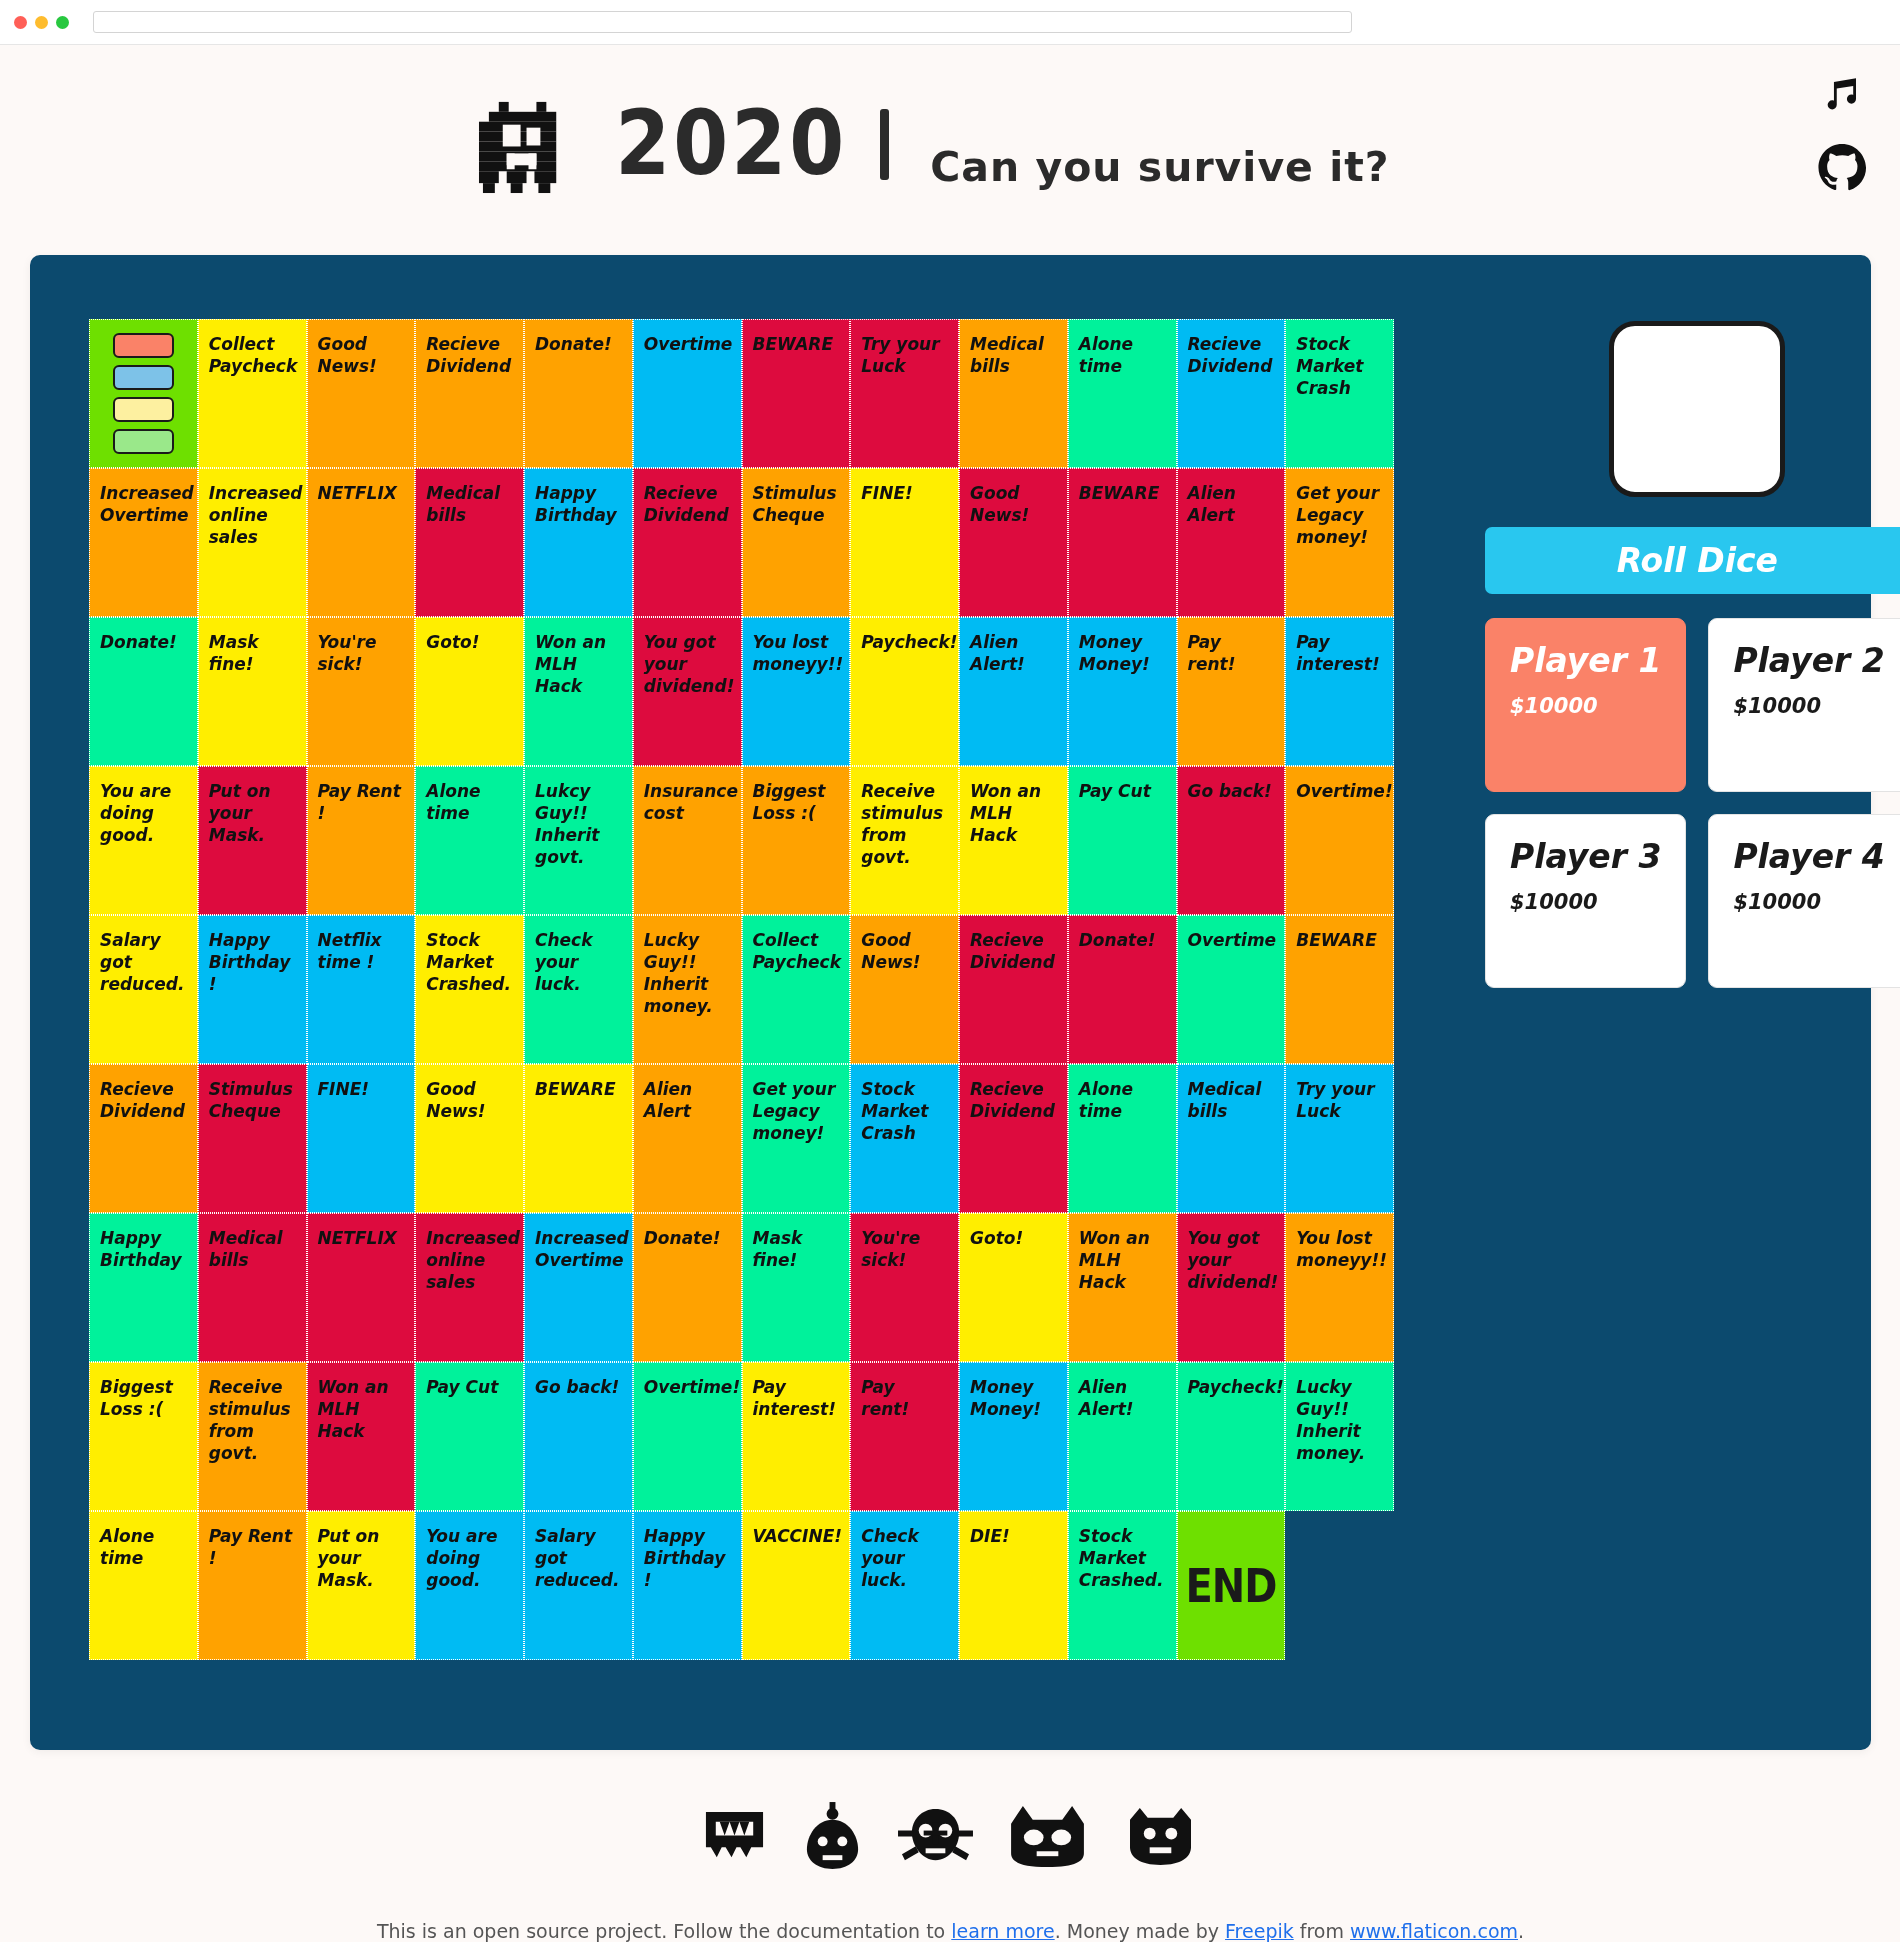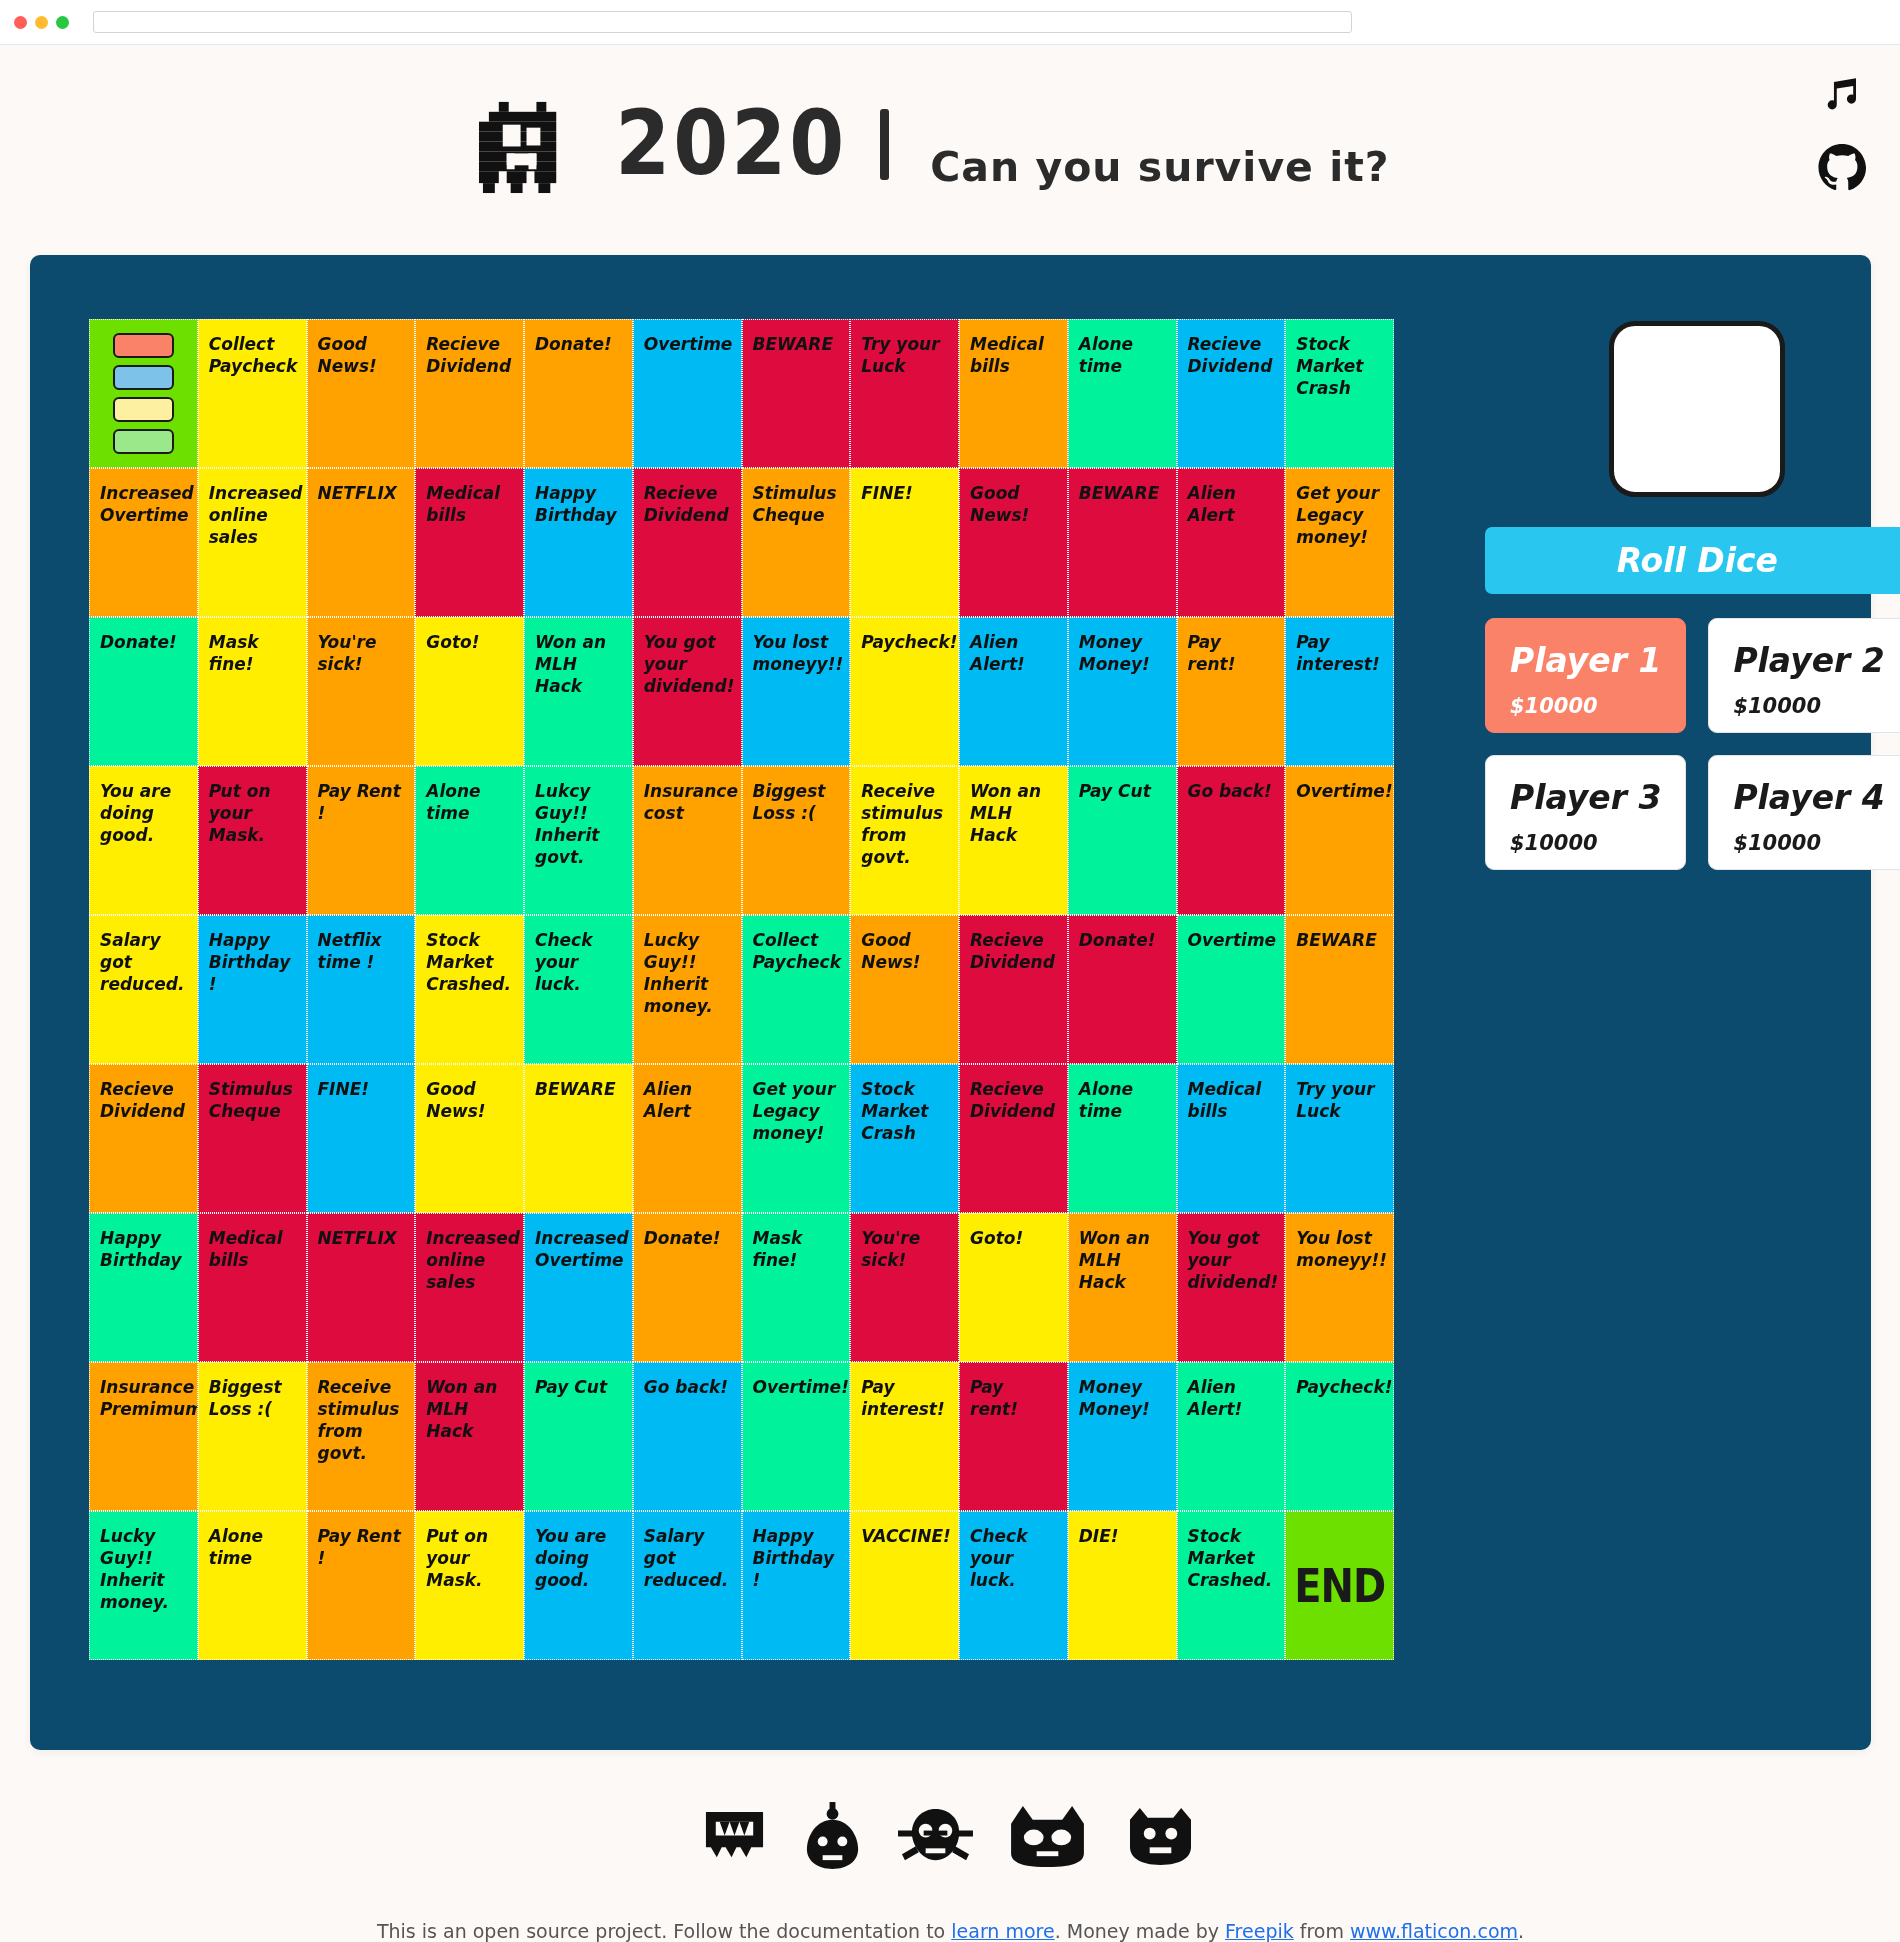--- a/index.html
+++ b/index.html
@@ -185,21 +185,21 @@
     font-size: 33px;
     cursor: pointer;
     margin-bottom: 24px;
   }
   .players {
     display: grid;
     grid-template-columns: 1fr 1fr;
     gap: 22px;
   }
   .player-card {
-    height: 115px;
+    height: 174px;
     border-radius: 9px;
     background: #ffffff;
     border: 1px solid #e3e3e3;
     padding: 22px 24px;
     cursor: pointer;
   }
   .player-card.active {
     background: #fa8268;
     border-color: #fa8268;
     color: #ffffff;
@@ -391,21 +391,20 @@
           <div class="cell c-red"><span>NETFLIX</span></div>
           <div class="cell c-red"><span>Increased online sales</span></div>
           <div class="cell c-blue"><span>Increased Overtime</span></div>
           <div class="cell c-orange"><span>Donate!</span></div>
           <div class="cell c-green"><span>Mask fine!</span></div>
           <div class="cell c-red"><span>You're sick!</span></div>
           <div class="cell c-yellow"><span>Goto!</span></div>
           <div class="cell c-orange"><span>Won an MLH Hack</span></div>
           <div class="cell c-red"><span>You got your dividend!</span></div>
           <div class="cell c-orange"><span>You lost moneyy!!</span></div>
-          <div class="cell c-orange"><span>Insurance Premimum</span></div>
           <div class="cell c-yellow"><span>Biggest Loss :(</span></div>
           <div class="cell c-orange"><span>Receive stimulus from govt.</span></div>
           <div class="cell c-red"><span>Won an MLH Hack</span></div>
           <div class="cell c-green"><span>Pay Cut</span></div>
           <div class="cell c-blue"><span>Go back!</span></div>
           <div class="cell c-green"><span>Overtime!</span></div>
           <div class="cell c-yellow"><span>Pay interest!</span></div>
           <div class="cell c-red"><span>Pay rent!</span></div>
           <div class="cell c-blue"><span>Money Money!</span></div>
           <div class="cell c-green"><span>Alien Alert!</span></div>

